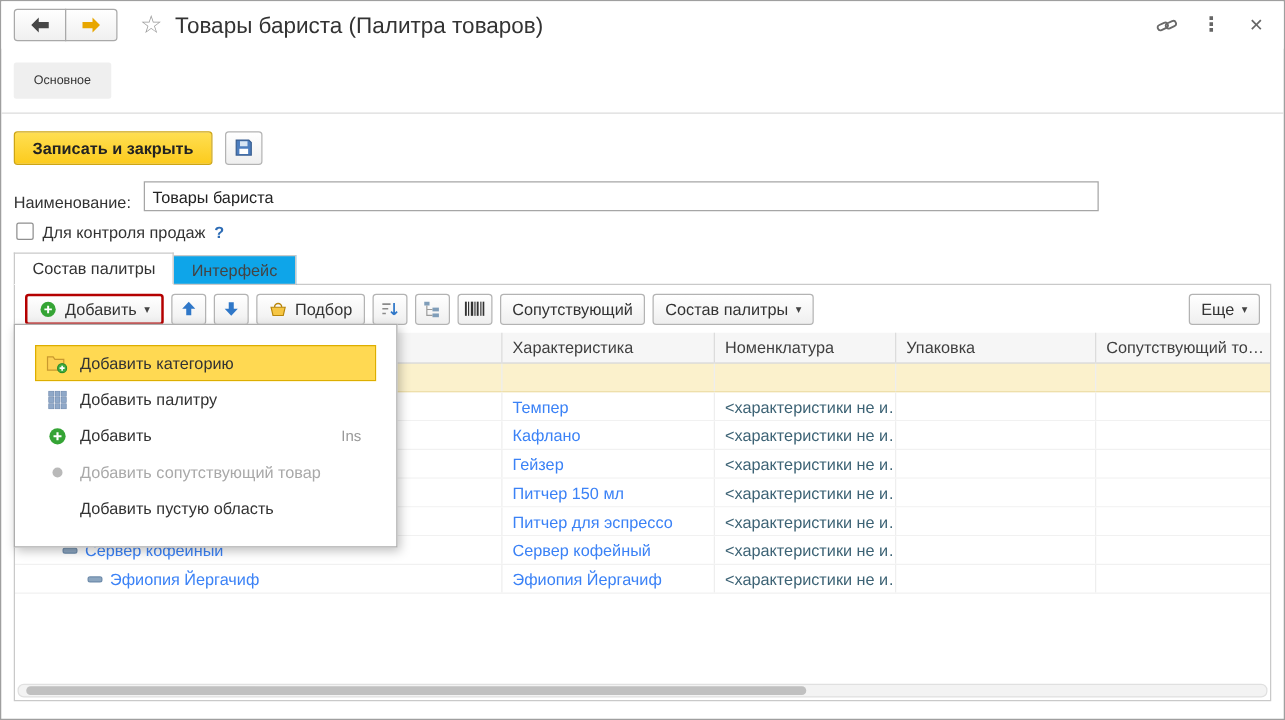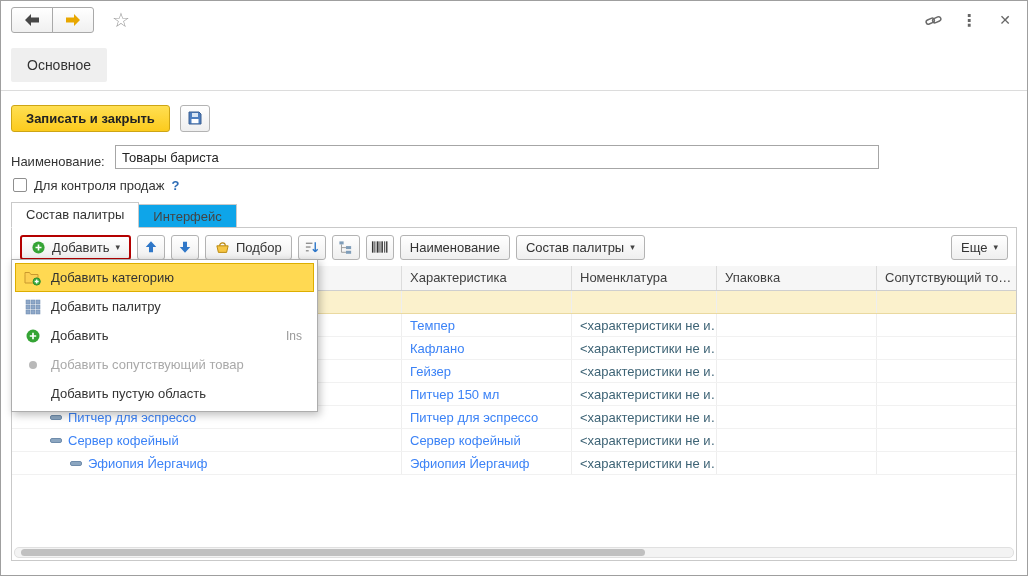--- a/index.html
+++ b/index.html
@@ -15,21 +15,21 @@
   .navbtn.fwd { border-radius:0 3px 3px 0; margin-left:-1px; }
   .star { font-size:20px; color:#9b9b9b; margin:0 10px 0 18px; cursor:pointer; line-height:1; }
   .wtitle { font-size:18px; color:#333; white-space:nowrap; }
   .tb-right { margin-left:auto; display:flex; align-items:center; gap:16px; }
   .tb-ico { color:#666; cursor:pointer; display:flex; align-items:center; justify-content:center; width:20px; height:20px; }
   .dots { font-size:16px; font-weight:bold; }
   .close { font-size:14px; }
 
   
   .section-row { position:absolute; left:0; top:38px; right:0; height:52px; display:flex; align-items:center; padding:0 10px; gap:22px; border-bottom:1px solid #dcdcdc; }
-  .section-tab { background:#efefef; color:#333; font-size:14px; padding:9px 16px; border-radius:2px; cursor:pointer; }
+  .section-tab { background:#efefef; color:#333; font-size:10px; padding:9px 16px; border-radius:2px; cursor:pointer; }
   .section-link { color:#2d6cb5; font-size:14px; text-decoration:underline; cursor:pointer; }
 
   
   .cmd-row { position:absolute; left:0; top:98px; right:0; height:38px; display:flex; align-items:center; padding:0 10px; gap:10px; }
   .btn-primary { background:linear-gradient(#ffdf52,#fccb1d); border:1px solid #cda515; border-radius:3px; padding:5px 14px; font-size:13px; font-weight:bold; color:#222; cursor:pointer; }
   .icon-btn { width:30px; height:27px; background:linear-gradient(#ffffff,#efefef); border:1px solid #b3b3b3; border-radius:3px; display:flex; align-items:center; justify-content:center; cursor:pointer; }
 
   
   .name-row { position:absolute; left:0; top:140px; right:0; height:28px; display:flex; align-items:flex-end; padding:0 10px; }
   .name-label { width:104px; color:#333; }
@@ -72,21 +72,21 @@
   .indF { padding-left:20px; }
   .leaf-ico { width:12px; height:5px; border-radius:2px; background:#8ca6c0; border:1px solid #6f8cab; flex:0 0 auto; }
   .expander { width:11px; height:11px; border:1px solid #8a8a8a; border-radius:50%; position:relative; flex:0 0 auto; cursor:pointer; }
   .expander::after { content:''; position:absolute; left:2px; right:2px; top:4px; border-top:1px solid #555; }
 
   
   .hscroll { position:absolute; left:2px; right:2px; bottom:2px; height:11px; background:#f3f3f3; border:1px solid #e0e0e0; border-radius:5px; cursor:pointer; }
   .hthumb { position:absolute; left:6px; top:1px; width:624px; height:7px; background:#c0c0c0; border-radius:4px; cursor:grab; }
 
   
-  .menu { position:absolute; left:10px; top:258px; width:307px; background:#fff; border:1px solid #adadad; box-shadow:2px 3px 8px rgba(0,0,0,.25); z-index:10; padding:3px; }
+  .menu { position:absolute; left:10px; top:258px; width:307px; background:#fff; border:1px solid #adadad; box-shadow:2px 3px 8px rgba(0,0,0,.25); z-index:10; padding:16px; }
   .mitem { height:29px; display:flex; align-items:center; gap:10px; padding:0 12px 0 9px; cursor:pointer; }
   .mitem .mico { width:17px; height:17px; display:flex; align-items:center; justify-content:center; flex:0 0 auto; }
   .mitem.hl { background:#ffd952; box-shadow:inset 0 0 0 1px #ddae00; }
   .mitem.disabled { color:#a9a9a9; cursor:default; }
   .mshort { margin-left:auto; color:#999; font-size:12px; }
   .mlabel { white-space:nowrap; }
 
   svg { display:block; }
 </style>
 </head>
@@ -101,20 +101,21 @@
             <path d="M7 1 L1 7 l6 6 V9.5 h8 v-5 H7 z" fill="#474747"></path>
           </svg>
       </div>
       <div class="navbtn fwd">
         <svg width="16" height="14" viewBox="0 0 16 14">
             <path d="M9 1 l6 6 -6 6 V9.5 H1 v-5 h8 z" fill="#e8a700"></path>
           </svg>
       </div>
     </div>
     <span class="star">☆</span>
+    <span class="wtitle">Товары бариста (Палитра товаров)</span>
     <div class="tb-right">
       <span class="tb-ico">
         <svg width="17" height="17" viewBox="0 0 17 17" fill="none" stroke="#6a6a6a" stroke-width="1.5">
           <rect x="1" y="7" width="8.5" height="4.4" rx="2.2" transform="rotate(-24 5.2 9.2)"></rect>
           <rect x="7.5" y="5.6" width="8.5" height="4.4" rx="2.2" transform="rotate(-24 11.7 7.8)"></rect>
         </svg>
       </span>
       <span class="tb-ico dots">⋮</span>
       <span class="tb-ico close">✕</span>
     </div>
@@ -206,21 +207,21 @@
               <rect x="3.6" y="1" width="1" height="12"></rect>
               <rect x="6" y="1" width="2" height="12"></rect>
               <rect x="9" y="1" width="1" height="12"></rect>
               <rect x="11" y="1" width="1.6" height="12"></rect>
               <rect x="14" y="1" width="1" height="12"></rect>
               <rect x="16" y="1" width="1.4" height="12"></rect>
             </g>
           </svg>
       </div>
       <div class="tbtn">
-        <span>Наименование</span>
+        <span>Сопутствующий</span>
       </div>
       <div class="tbtn">
         <span>Состав палитры</span>
         <span class="caret">▾</span>
       </div>
       <div class="tbtn more-btn">
         <span>Еще</span>
         <span class="caret">▾</span>
       </div>
     </div>

